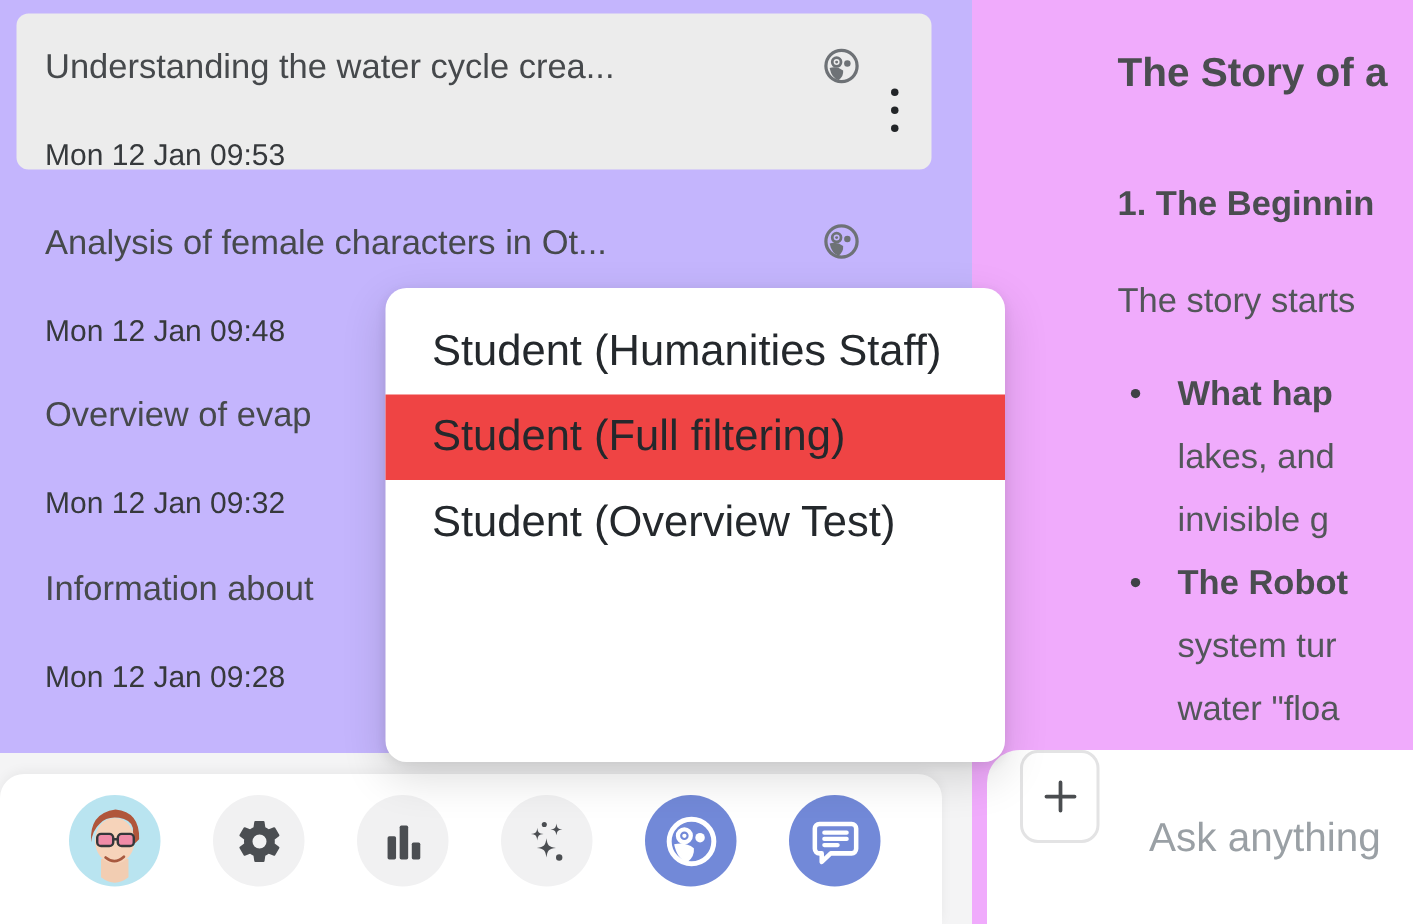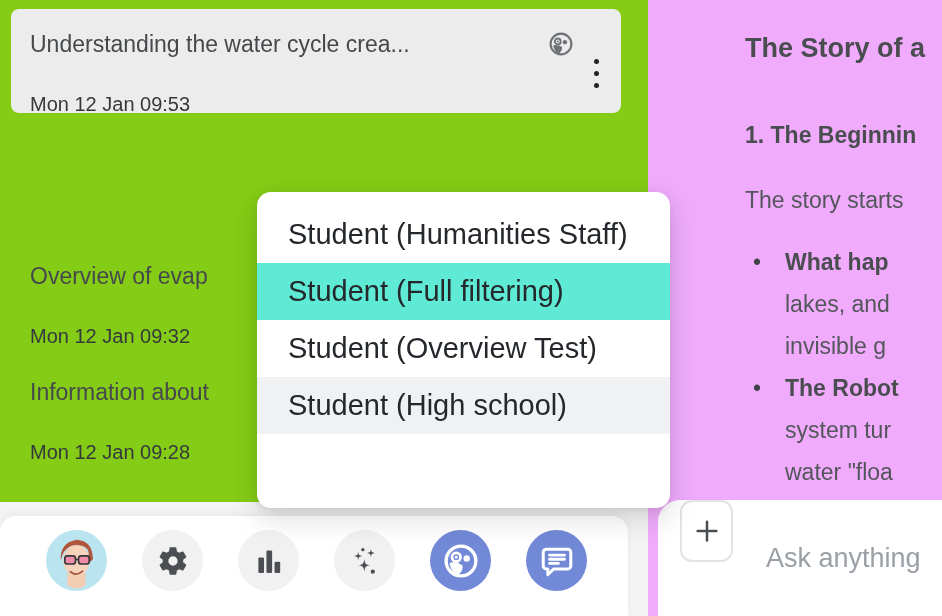--- a/index.html
+++ b/index.html
@@ -1,36 +1,36 @@
 <!DOCTYPE html>
 <html><head>
 <meta charset="utf-8">
 <style>
   * { margin:0; padding:0; box-sizing:border-box; }
   html,body { width:942px; height:616px; overflow:hidden;
     font-family:"Liberation Sans", sans-serif; background:#f4f4f5; }
   .stage { position:relative; width:942px; height:616px; background:#f4f4f5; overflow:hidden; }
 
   
-  .chat-list { position:absolute; left:0; top:0; width:648px; height:502px; background:#84cc16; }
+  .chat-list { position:absolute; left:0; top:0; width:648px; height:502px; background:#c4b5fd; }
   .chat-item { position:absolute; left:11px; width:610px; height:104px; border-radius:8px; padding:20px 20px 0 19px; }
   .chat-item.selected { background:#ececec; }
   .chat-title { font-size:23px; line-height:30px; color:#46494c; white-space:nowrap; overflow:hidden; padding-right:92px; }
   .chat-time { font-size:20px; line-height:20px; color:#36393c; margin-top:35px; white-space:nowrap; }
   .persona-mini { position:absolute; top:22px; right:47px; width:26px; height:26px; color:#6e7276; }
   .kebab { position:absolute; top:44px; right:18px; width:14px; height:40px; display:flex; flex-direction:column;
            align-items:center; justify-content:center; gap:7px; cursor:pointer; }
   .kebab i { width:5px; height:5px; border-radius:50%; background:#222528; }
 
   
   .dropdown { position:absolute; left:257px; top:192px; width:413px; height:316px; background:#ffffff;
     border-radius:14px; box-shadow:0 10px 30px rgba(0,0,0,.14), 0 2px 8px rgba(0,0,0,.08);
     padding:14px 0 17px 0; z-index:40; }
   .dd-item { height:57px; display:flex; align-items:center; padding:0 31px; font-size:29px; color:#24282c; cursor:pointer; white-space:nowrap; }
-  .dd-item.hover { background:#5eead4; }
+  .dd-item.hover { background:#ef4444; }
   .dd-item.selected { background:#f0f1f2; }
 
   
   .toolbar { position:absolute; left:0; top:516px; width:628px; height:100px; background:#ffffff;
     border-radius:16px 16px 0 0; box-shadow:0 -2px 8px rgba(0,0,0,.05);
     display:flex; align-items:flex-start; padding:14px 0 0 46px; gap:35px; z-index:10; }
   .tool-circle { width:61px; height:61px; border-radius:50%; background:#f1f1f2; display:flex;
     align-items:center; justify-content:center; color:#4b4e52; cursor:pointer; flex:0 0 auto; }
   .tool-circle.blue { background:#7289d8; color:#ffffff; }
   .tool-circle svg { display:block; }
@@ -76,20 +76,33 @@
           <path d="M4.7 13.2 Q9.3 12 13 14.8 Q13.4 18.4 10.2 20.7 Q6 19.6 4.7 13.2 Z" fill="currentColor"></path>
         </svg>
       </span>
       <div class="kebab">
           <i></i>
           <i></i>
           <i></i>
         </div>
     </div>
 
+    <div class="chat-item" style="top:126px;">
+      <div class="chat-title">Analysis of female characters in Ot...</div>
+      <div class="chat-time">Mon 12 Jan 09:48</div>
+      <span class="persona-mini">
+        <svg width="26" height="26" viewBox="0 0 24 24" fill="none">
+          <circle cx="12" cy="12" r="9.6" stroke="currentColor" stroke-width="2"></circle>
+          <circle cx="9" cy="9.6" r="2.7" stroke="currentColor" stroke-width="1.7"></circle>
+          <circle cx="9" cy="9.6" r="0.9" fill="currentColor"></circle>
+          <circle cx="15.6" cy="10.4" r="2" fill="currentColor"></circle>
+          <path d="M4.7 13.2 Q9.3 12 13 14.8 Q13.4 18.4 10.2 20.7 Q6 19.6 4.7 13.2 Z" fill="currentColor"></path>
+        </svg>
+      </span>
+    </div>
 
     <div class="chat-item" style="top:241px;">
       <div class="chat-title">Overview of evap</div>
       <div class="chat-time">Mon 12 Jan 09:32</div>
     </div>
 
     <div class="chat-item" style="top:357px;">
       <div class="chat-title">Information about</div>
       <div class="chat-time">Mon 12 Jan 09:28</div>
     </div>
@@ -180,16 +193,15 @@
         <path d="M5.2 4.6h13.6a1.9 1.9 0 0 1 1.9 1.9v8.6a1.9 1.9 0 0 1-1.9 1.9H10l-3.8 3.6v-3.6H5.2a1.9 1.9 0 0 1-1.9-1.9V6.5a1.9 1.9 0 0 1 1.9-1.9Z" stroke="#ffffff" stroke-width="1.9" stroke-linejoin="round"></path>
         <path d="M7.3 8.3h9.4 M7.3 10.9h9.4 M7.3 13.5h5.6" stroke="#ffffff" stroke-width="1.8" stroke-linecap="round"></path>
       </svg>
     </div>
   </div>
 
   <div class="dropdown">
     <div class="dd-item">Student (Humanities Staff)</div>
     <div class="dd-item hover">Student (Full filtering)</div>
     <div class="dd-item">Student (Overview Test)</div>
-    <div class="dd-item selected">Student (High school)</div>
   </div>
 
 </div>
 
 </body></html>

